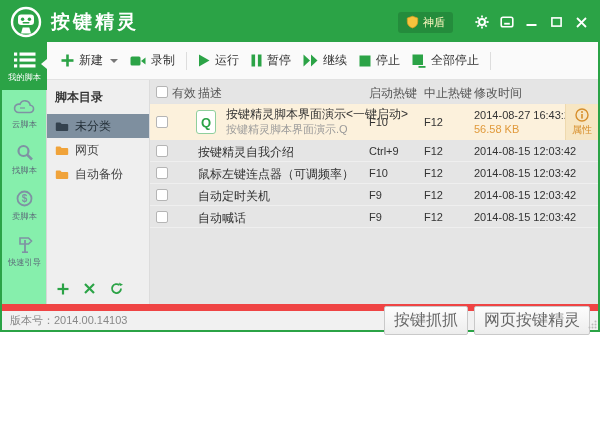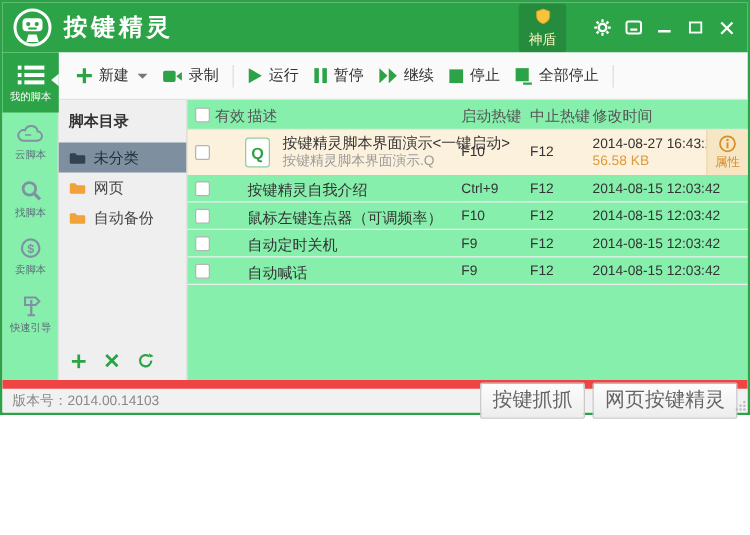--- a/index.html
+++ b/index.html
@@ -8,21 +8,21 @@
 
   .window { width:600px; height:332px; border:2px solid #2ba346; background:#fff;
             display:flex; flex-direction:column; }
 
   
   .titlebar { height:40px; background:#2ba346; display:flex; align-items:center; flex:none; }
   .logo { width:32px; height:32px; margin-left:8px; flex:none; }
   .app-title { color:#fff; font-size:19px; font-weight:bold; letter-spacing:3px; margin-left:9px; }
   .tb-right { margin-left:auto; display:flex; align-items:center; }
   .shield-badge { display:flex; align-items:center; gap:4px; background:rgba(0,0,0,0.14);
-                  border-radius:3px; padding:3px 8px; margin-right:16px; cursor:pointer;flex-direction:column; }
+                  border-radius:3px; padding:3px 8px; margin-right:16px; cursor:pointer; }
   .shield-badge span { color:#fdf6c0; font-size:11px; }
   .win-btn { width:25px; height:26px; display:flex; align-items:center; justify-content:center; cursor:pointer; }
   .win-btn.close { margin-right:4px; }
 
   
   .main { flex:1; display:flex; min-height:0; }
 
   
   .sidebar { width:45px; background:#86efac; border-right:1px solid #d7d7d7;
              display:flex; flex-direction:column; flex:none; }
@@ -53,21 +53,21 @@
   .dirpanel { width:103px; background:#efefef; border-right:1px solid #dcdcdc;
               display:flex; flex-direction:column; flex:none; }
   .dir-header { font-size:12px; font-weight:bold; color:#333; padding:9px 8px 8px; }
   .dir-item { display:flex; align-items:center; gap:6px; height:24px; padding-left:8px;
               font-size:12px; color:#444; cursor:pointer; }
   .dir-item.selected { background:#7e8f9f; color:#243039; }
   .dir-tools { margin-top:auto; display:flex; align-items:center; gap:15px; padding:8px 10px 9px; }
   .dir-tool { cursor:pointer; display:flex; }
 
   
-  .tablearea { flex:1; background:#86efac; min-width:0; position:relative;text-decoration:underline; }
+  .tablearea { flex:1; background:#e5e5e5; min-width:0; position:relative;text-decoration:underline; }
   .checkbox { position:absolute; width:12px; height:12px; background:#fff;
               border:1px solid #b5b5b5; border-radius:2px; cursor:pointer; }
   .t-header { height:24px; position:relative; border-bottom:1px solid #e4e4e4;
               font-size:12px; color:#555; }
   .t-header .hcb { left:6px; top:6px; }
   .hcol { position:absolute; top:5px; }
   .c-valid { left:22px; } .c-desc { left:48px; } .c-start { left:219px; }
   .c-abort { left:274px; } .c-mod { left:324px; }
 
   .row1 { height:36px; background:#fcf1dc; position:relative; cursor:pointer; }

